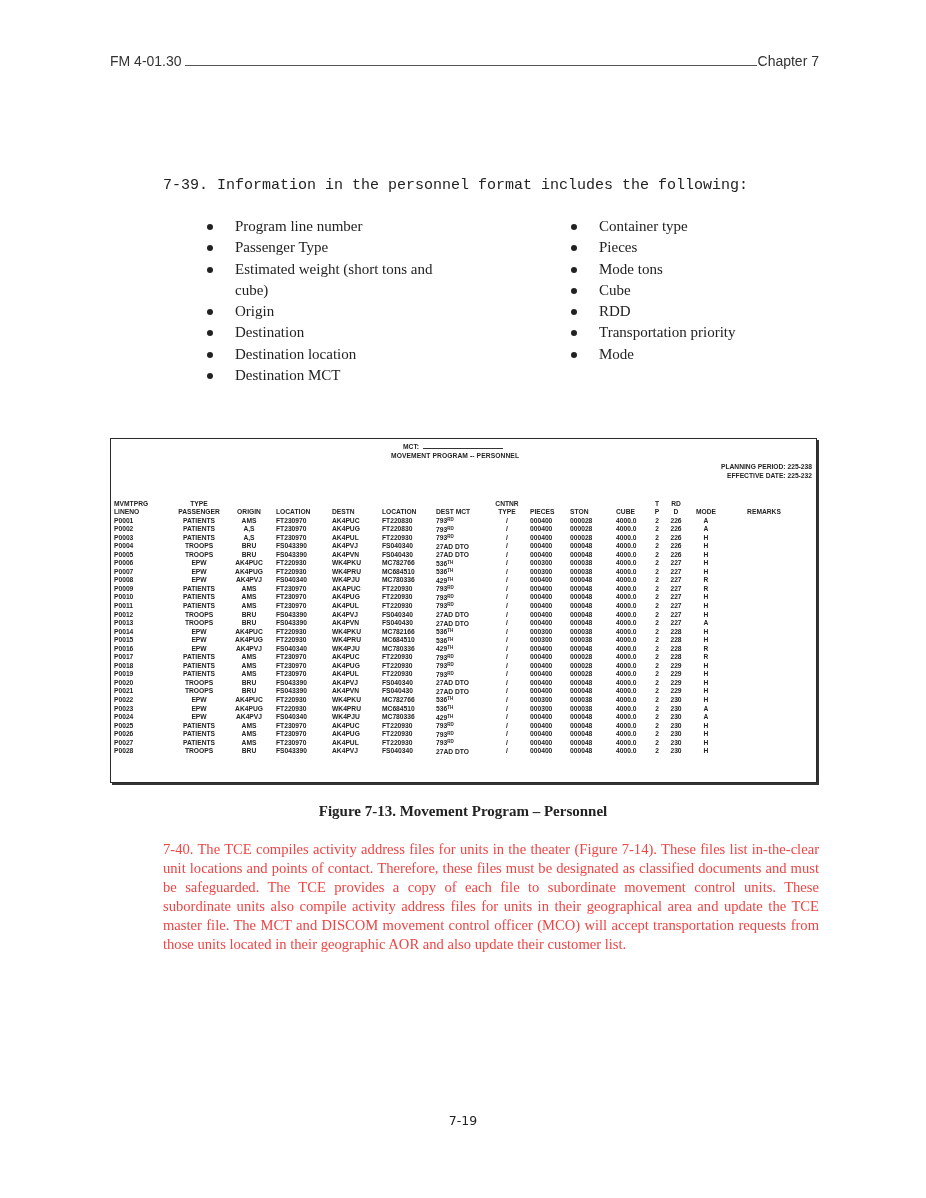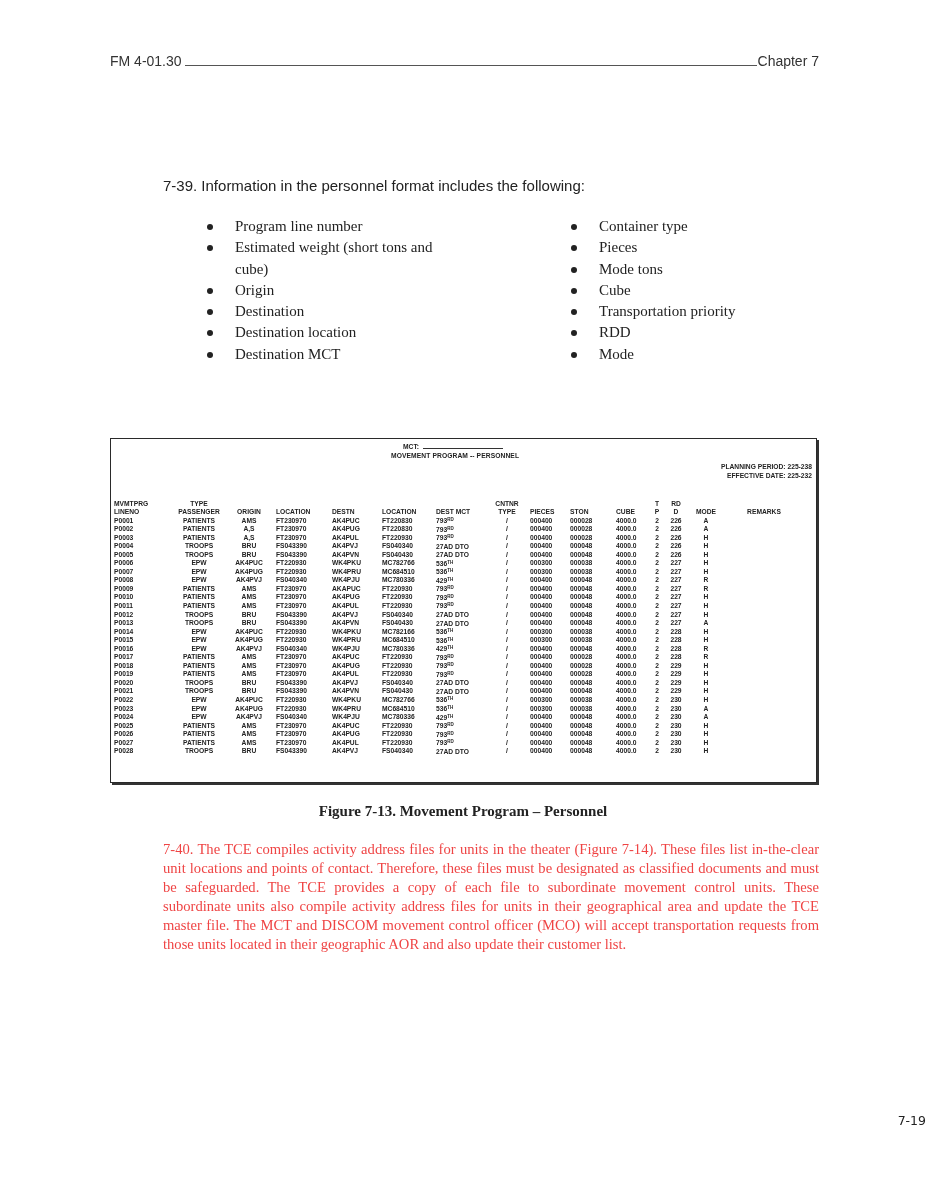--- a/index.html
+++ b/index.html
@@ -3,21 +3,21 @@
 <meta charset="utf-8">
 <style>
   html, body { margin: 0; padding: 0; background: #ffffff; }
   body { width: 926px; height: 1198px; position: relative; overflow: hidden; color: #1a1a1a; }
   .hdr { position: absolute; top: 53px; left: 110px; width: 709px; height: 16px;
          font-family: "Liberation Sans", sans-serif; font-size: 14px; color: #333; }
   .hdr .left { position: absolute; left: 0; top: 0; }
   .hdr .right { position: absolute; right: 0; top: 0; }
   .hdr .rule { position: absolute; left: 75px; right: 62px; top: 12px; border-bottom: 1px solid #555; }
 
-  .serif { font-family: Liberation Sans, sans-serif; }
+  .serif { font-family: Liberation Mono, monospace; }
   .para-intro { position: absolute; top: 177px; left: 163px; font-size: 15px; color: #222; }
   .bullets { position: absolute; top: 216px; list-style: none; margin: 0; padding: 0;
              font-family: "Liberation Serif", serif; font-size: 15px; color: #222; line-height: 21.3px; }
   .bullets li { position: relative; padding-left: 28px; }
   .bullets li .dot { position: absolute; left: 0; top: 8px; width: 6px; height: 6px; background: #222; border-radius: 50%; }
   .bullets.col1 { left: 207px; width: 250px; }
   .bullets.col2 { left: 571px; width: 220px; }
 
   .figure { position: absolute; top: 438px; left: 110px; width: 707px; height: 345px;
             border: 1.5px solid #2a2a2a; box-shadow: 2px 2px 0 #333; box-sizing: border-box;
@@ -44,49 +44,50 @@
   .c-rdd { width: 24px; text-align: center; }
   .c-mode { width: 36px; text-align: center; }
   .c-rem { width: 80px; text-align: center; }
   td.c-dmct sup { font-size: 4.5px; vertical-align: 2px; }
 
   .caption { position: absolute; top: 803px; left: 0; width: 926px; text-align: center;
              font-family: "Liberation Serif", serif; font-weight: bold; font-size: 15px; color: #222; }
   .para-body { position: absolute; top: 840px; left: 163px; width: 656px;
                font-family: "Liberation Serif", serif; font-size: 14.6px; line-height: 19px;
                text-align: justify; color: #ef4444; margin: 0; }
-  .pagenum { position: absolute; top: 1113px; left: 0; width: 926px; text-align: right;
+  .pagenum { position: absolute; top: 1113px; left: 0; width: 926px; text-align: center;
              font-family: "DejaVu Sans", sans-serif; font-size: 12.5px; color: #222; }
 </style>
 </head>
 <body>
 
 <div class="hdr">
   <span class="left">FM 4-01.30</span>
   <span class="rule"></span>
   <span class="right">Chapter 7</span>
 </div>
 
 <div class="para-intro serif">7-39.  Information in the personnel format includes the following:</div>
 
 <ul class="bullets col1" id="bl">
     <li><span class="dot"></span><span>Program line number</span></li>
+    <li><span class="dot"></span><span>Passenger Type</span></li>
     <li><span class="dot"></span><span>Estimated weight (short tons and cube)</span></li>
     <li><span class="dot"></span><span>Origin</span></li>
     <li><span class="dot"></span><span>Destination</span></li>
     <li><span class="dot"></span><span>Destination location</span></li>
     <li><span class="dot"></span><span>Destination MCT</span></li>
   </ul>
 <ul class="bullets col2" id="br">
     <li><span class="dot"></span><span>Container type</span></li>
     <li><span class="dot"></span><span>Pieces</span></li>
     <li><span class="dot"></span><span>Mode tons</span></li>
     <li><span class="dot"></span><span>Cube</span></li>
+    <li><span class="dot"></span><span>RDD</span></li>
     <li><span class="dot"></span><span>Transportation priority</span></li>
-    <li><span class="dot"></span><span>RDD</span></li>
     <li><span class="dot"></span><span>Mode</span></li>
   </ul>
 
 <div class="figure">
   <div class="fig-mct"><span>MCT:</span><span class="blank"></span></div>
   <div class="fig-title">MOVEMENT PROGRAM -- PERSONNEL</div>
   <div class="fig-plan">
     <div>PLANNING PERIOD: 225-238</div>
     <div>EFFECTIVE DATE: 225-232</div>
   </div>

